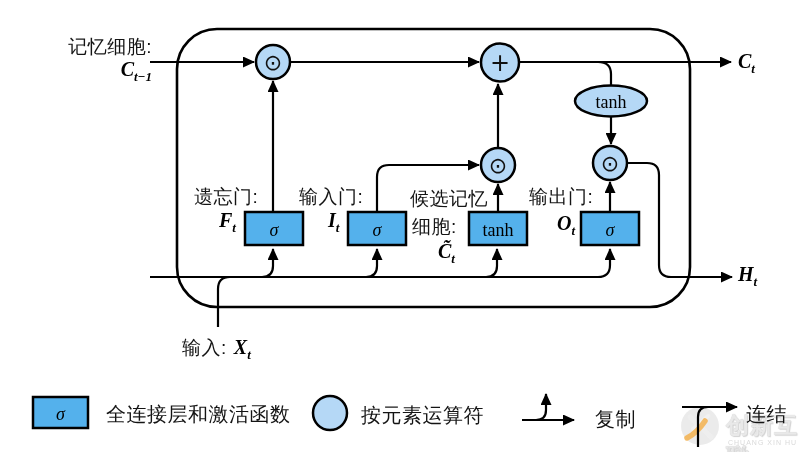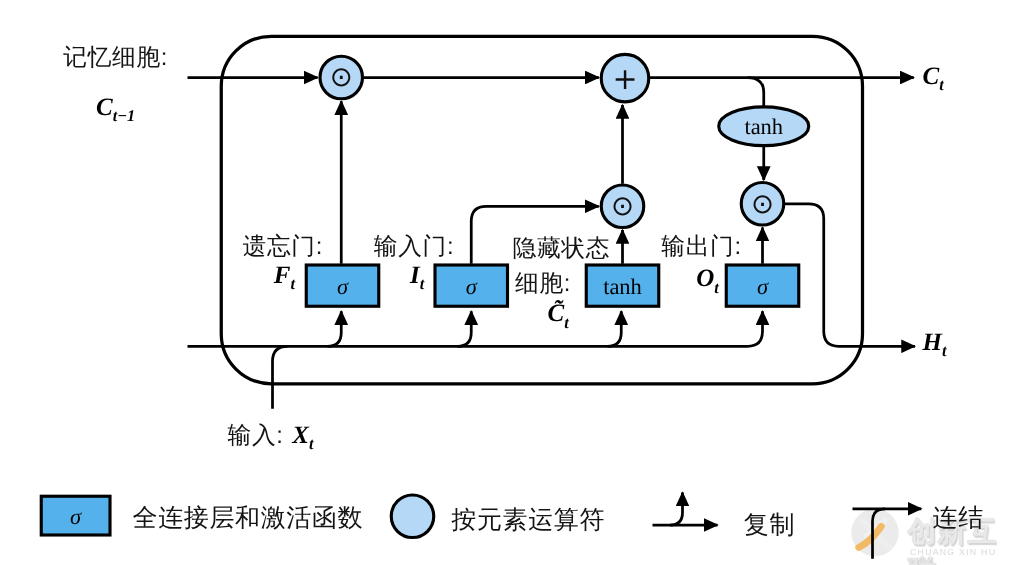--- a/index.html
+++ b/index.html
@@ -15,22 +15,22 @@
   .tanh-glyph{font-family:"Liberation Serif",serif;font-size:18px;fill:#000;}
   .op-glyph{font-family:"DejaVu Sans",sans-serif;font-size:22px;fill:#111;}
   .plus-glyph{font-family:"DejaVu Sans",sans-serif;font-size:24px;fill:#111;}
   
   .lbl{position:absolute;white-space:nowrap;}
   .cjk{font-family:"Liberation Sans",sans-serif;font-size:19px;color:#141414;letter-spacing:0.5px;}
   .cjk20{font-size:20px;}
   .math{font-family:"Liberation Serif",serif;font-style:italic;font-weight:bold;
         font-size:20px;color:#000;}
   .math sub{font-size:13px;line-height:0;}
-  .block{text-align:center;line-height:21px;}
-  .block .math{display:block;margin-top:18px;}
+  .block{text-align:right;line-height:21px;}
+  .block .math{display:block;margin-top:1px;}
   .inline-input .math{margin-left:7px;}
   
   .wm-name{position:absolute;left:726px;top:410px;font-family:"Liberation Sans",sans-serif;
            font-size:23px;font-weight:bold;color:#e9e9e9;
            text-shadow:0 0 1px #c8c8c8,1px 1px 1px #d4d4d4;letter-spacing:1px;}
   .wm-sub{position:absolute;left:728px;top:439px;font-family:"Liberation Sans",sans-serif;
           font-size:7px;color:#d9d9d9;letter-spacing:1px;}
 </style>
 </head>
 <body>
@@ -126,21 +126,21 @@
   <div class="lbl cjk" style="left:194px;top:184px;">遗忘门:</div>
 
   <div class="lbl inline-input" style="left:182px;top:335px;">
     <span class="cjk">输入:</span><span class="math"><span>X</span><sub>t</sub></span>
   </div>
   <div class="lbl math" style="left:219px;top:209px;"><span>F</span><sub>t</sub></div>
 
   <div class="lbl cjk" style="left:299px;top:184px;text-align:right;">输入门:</div>
   <div class="lbl math" style="left:328px;top:209px;"><span>I</span><sub>t</sub></div>
 
-  <div class="lbl cjk" style="left:410px;top:186px;">隐藏状态</div>
+  <div class="lbl cjk" style="left:410px;top:186px;">候选记忆</div>
   <div class="lbl cjk" style="left:412px;top:214px;">细胞:</div>
   <div class="lbl math" style="left:438px;top:240px;"><span>C̃</span><sub>t</sub></div>
 
   <div class="lbl cjk" style="left:529px;top:184px;">输出门:</div>
   <div class="lbl math" style="left:557px;top:212px;"><span>O</span><sub>t</sub></div>
 
   <div class="lbl math" style="left:738px;top:50px;"><span>C</span><sub>t</sub></div>
   <div class="lbl math" style="left:738px;top:263px;font-family:Liberation Serif, serif;"><span>H</span><sub>t</sub></div>
 
   <div class="lbl cjk cjk20" style="left:361px;top:402px;">按元素运算符</div>

